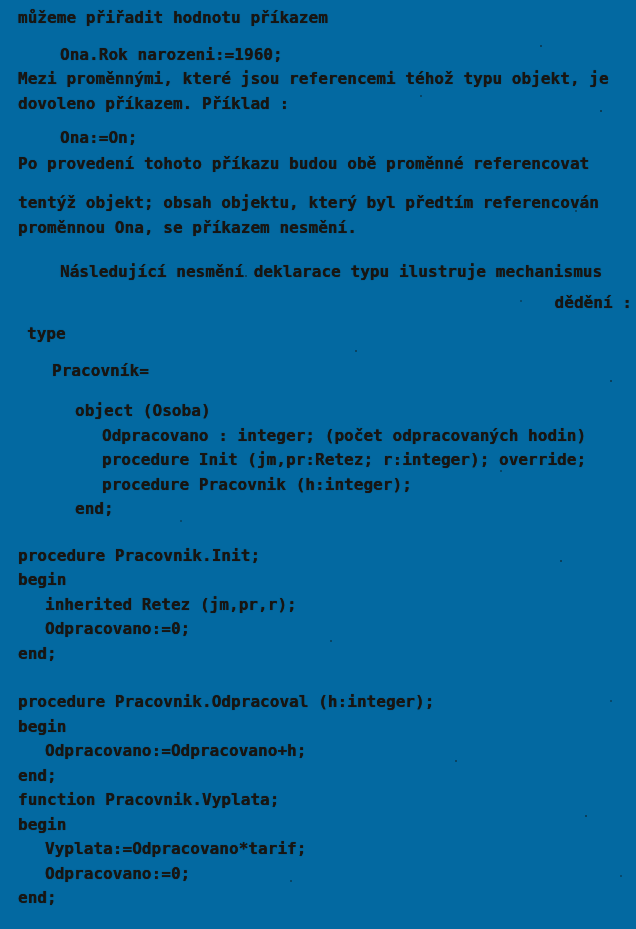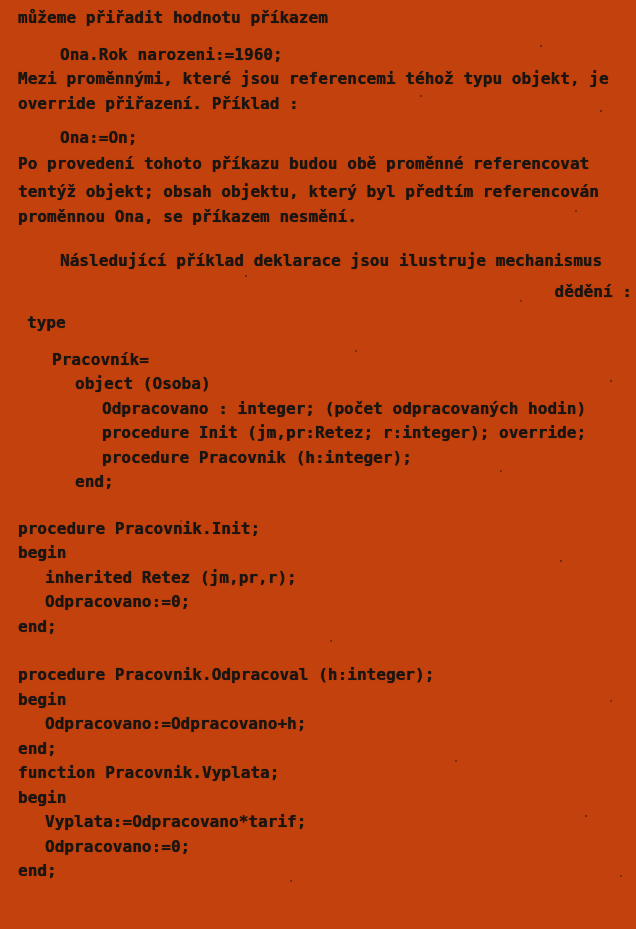--- a/index.html
+++ b/index.html
@@ -51,36 +51,36 @@
       610px 700px 0 0 rgba(20,15,10,.35),
       455px 760px 0 0 rgba(20,15,10,.4),
       585px 815px 0 0 rgba(20,15,10,.45),
       290px 880px 0 0 rgba(20,15,10,.4),
       620px 875px 0 0 rgba(20,15,10,.35);
   }
 </style>
 </head>
 <body>
 
-<div class="page" style="background: #c2410c;">
+<div class="page" style="background: #0369a1;">
   <div class="speckles"></div>
   <div class="content">
       <div class="line" style="padding-left: 0px; margin-top: 0px; color: rgb(24, 21, 18);">můžeme přiřadit hodnotu příkazem</div>
       <div class="line" style="padding-left: 42px; margin-top: 12px; color: rgb(24, 21, 18);">Ona.Rok narozeni:=1960;</div>
       <div class="line" style="padding-left: 0px; color: rgb(24, 21, 18);">Mezi proměnnými, které jsou referencemi téhož typu objekt, je</div>
-      <div class="line" style="padding-left: 0px; margin-top: 0px; color: rgb(24, 21, 18);">override přiřazení. Příklad :</div>
+      <div class="line" style="padding-left: 0px; margin-top: 0px; color: rgb(24, 21, 18);">dovoleno příkazem. Příklad :</div>
       <div class="line" style="padding-left: 42px; margin-top: 10px; color: rgb(24, 21, 18);">Ona:=On;</div>
       <div class="line" style="padding-left: 0px; margin-top: 1px; color: rgb(24, 21, 18);">Po provedení tohoto příkazu budou obě proměnné referencovat</div>
-      <div class="line" style="padding-left: 0px; margin-top: 4px; color: rgb(24, 21, 18);">tentýž objekt; obsah objektu, který byl předtím referencován</div>
+      <div class="line" style="padding-left: 0px; margin-top: 15px; color: rgb(24, 21, 18);">tentýž objekt; obsah objektu, který byl předtím referencován</div>
       <div class="line" style="padding-left: 0px; margin-top: 0px; color: rgb(24, 21, 18);">proměnnou Ona, se příkazem nesmění.</div>
-      <div class="line" style="padding-left: 42px; margin-top: 20px; color: rgb(24, 21, 18);">Následující příklad deklarace jsou ilustruje mechanismus</div>
+      <div class="line" style="padding-left: 42px; margin-top: 20px; color: rgb(24, 21, 18);">Následující nesmění deklarace typu ilustruje mechanismus</div>
       <div class="line" style="padding-left: 0px; margin-top: 6px; color: rgb(24, 21, 18); text-align: right;">dědění :</div>
       <div class="line" style="padding-left: 9px; margin-top: 7px; color: rgb(24, 21, 18);">type</div>
       <div class="line" style="padding-left: 34px; margin-top: 12px; color: rgb(24, 21, 18);">Pracovník=</div>
-      <div class="line" style="padding-left: 57px; margin-top: 0px; color: rgb(24, 21, 18);">object (Osoba)</div>
+      <div class="line" style="padding-left: 57px; margin-top: 16px; color: rgb(24, 21, 18);">object (Osoba)</div>
       <div class="line" style="padding-left: 84px; margin-top: 0px; color: rgb(24, 21, 18);">Odpracovano : integer; (počet odpracovaných hodin)</div>
       <div class="line" style="padding-left: 84px; margin-top: 0px; color: rgb(24, 21, 18);">procedure Init (jm,pr:Retez; r:integer); override;</div>
       <div class="line" style="padding-left: 84px; margin-top: 0px; color: rgb(24, 21, 18);">procedure Pracovnik (h:integer);</div>
       <div class="line" style="padding-left: 57px; margin-top: 0px; color: rgb(24, 21, 18);">end;</div>
       <div class="line" style="padding-left: 0px; margin-top: 22px; color: rgb(24, 21, 18);">procedure Pracovnik.Init;</div>
       <div class="line" style="padding-left: 0px; margin-top: 0px; color: rgb(24, 21, 18);">begin</div>
       <div class="line" style="padding-left: 27px; margin-top: 0px; color: rgb(24, 21, 18);">inherited Retez (jm,pr,r);</div>
       <div class="line" style="padding-left: 27px; margin-top: 0px; color: rgb(24, 21, 18);">Odpracovano:=0;</div>
       <div class="line" style="padding-left: 0px; margin-top: 0px; color: rgb(24, 21, 18);">end;</div>
       <div class="line" style="padding-left: 0px; margin-top: 24px; color: rgb(24, 21, 18);">procedure Pracovnik.Odpracoval (h:integer);</div>

